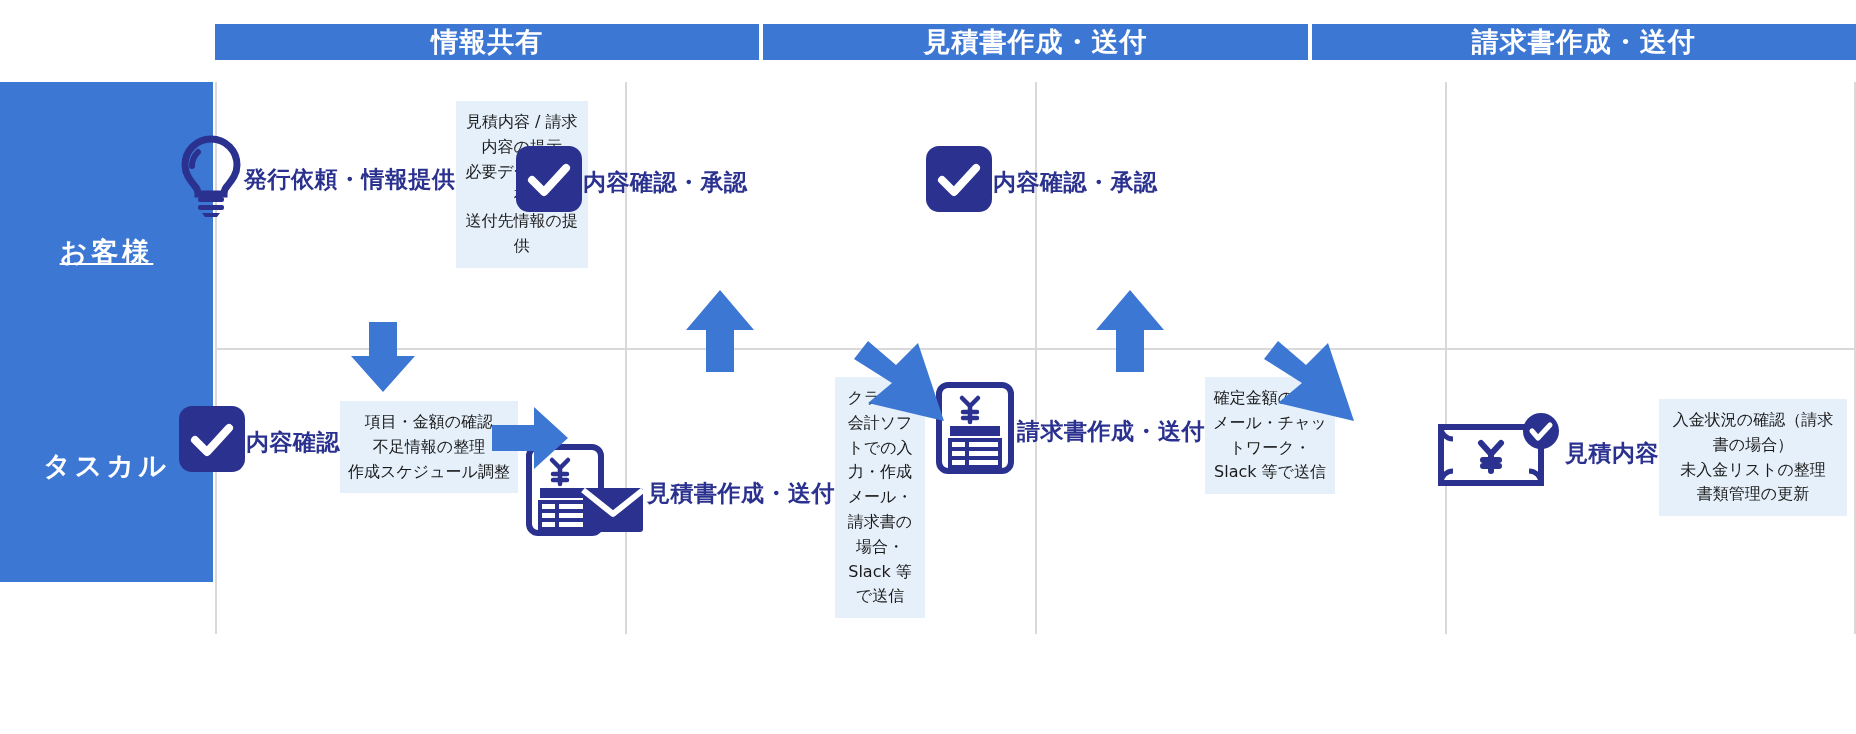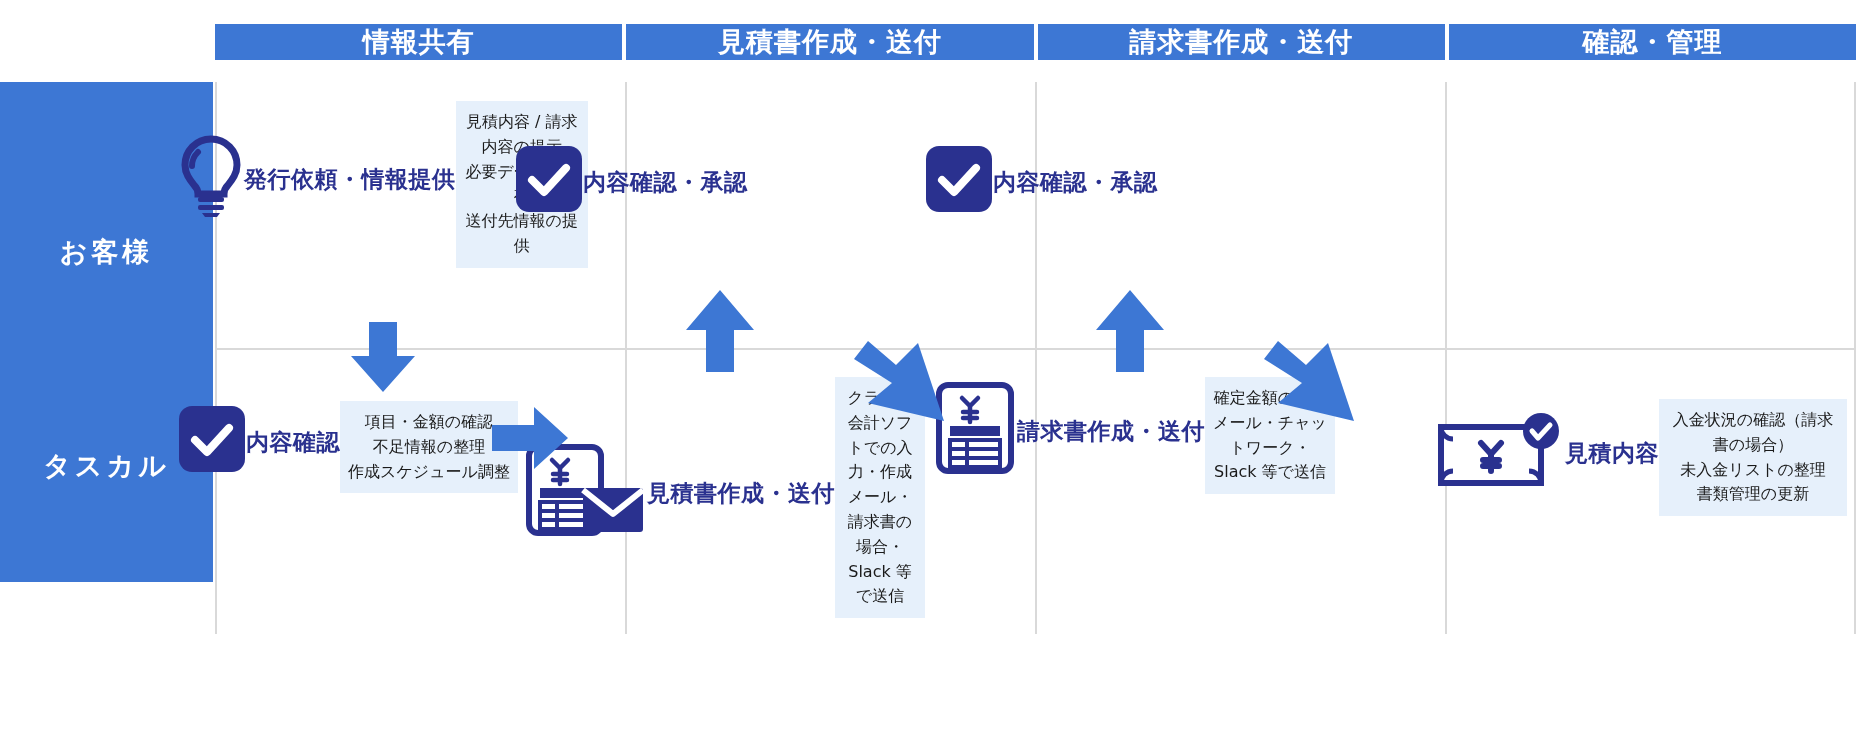--- a/index.html
+++ b/index.html
@@ -17,21 +17,21 @@
     flex: 1 1 0; background: #3d77d4; color: #ffffff;
     display: flex; align-items: center; justify-content: center;
     font-size: 27px; font-weight: bold; letter-spacing: 1px;
   }
 
   .row-label {
     position: absolute; left: 0px; width: 213px; background: #3d77d4;
     color: #fff; font-size: 27px; font-weight: bold; letter-spacing: 4px;
     display: flex; align-items: center; justify-content: center;
   }
-  #label-customer { top: 82px; height: 340px; }
+  #label-customer { top: 82px; height: 340px; text-decoration: underline; }
   #label-tascal   { top: 350px; height: 232px; }
 
   .grid-lines { position: absolute; left: 215px; top: 82px; width: 1641px; height: 552px; }
   .vline { position: absolute; top: 0; width: 2px; height: 552px; background: #d9d9d9; }
   .hline { position: absolute; left: 0; width: 1641px; height: 2px; background: #d9d9d9; }
 
   .cell {
     position: absolute; display: flex; flex-direction: row;
     align-items: center; width: 410px;
   }
@@ -56,23 +56,20 @@
 
   <div class="hdr-row">
     <div class="hdr-cell">
       <span>情報共有</span>
     </div>
     <div class="hdr-cell">
       <span>見積書作成・送付</span>
     </div>
     <div class="hdr-cell">
       <span>請求書作成・送付</span>
-    </div>
-    <div class="hdr-cell">
-      <span>確認・管理</span>
     </div>
   </div>
 
   <div class="row-label" id="label-customer">
     <span>お客様</span>
   </div>
   <div class="row-label" id="label-tascal">
     <span>タスカル</span>
   </div>
 

